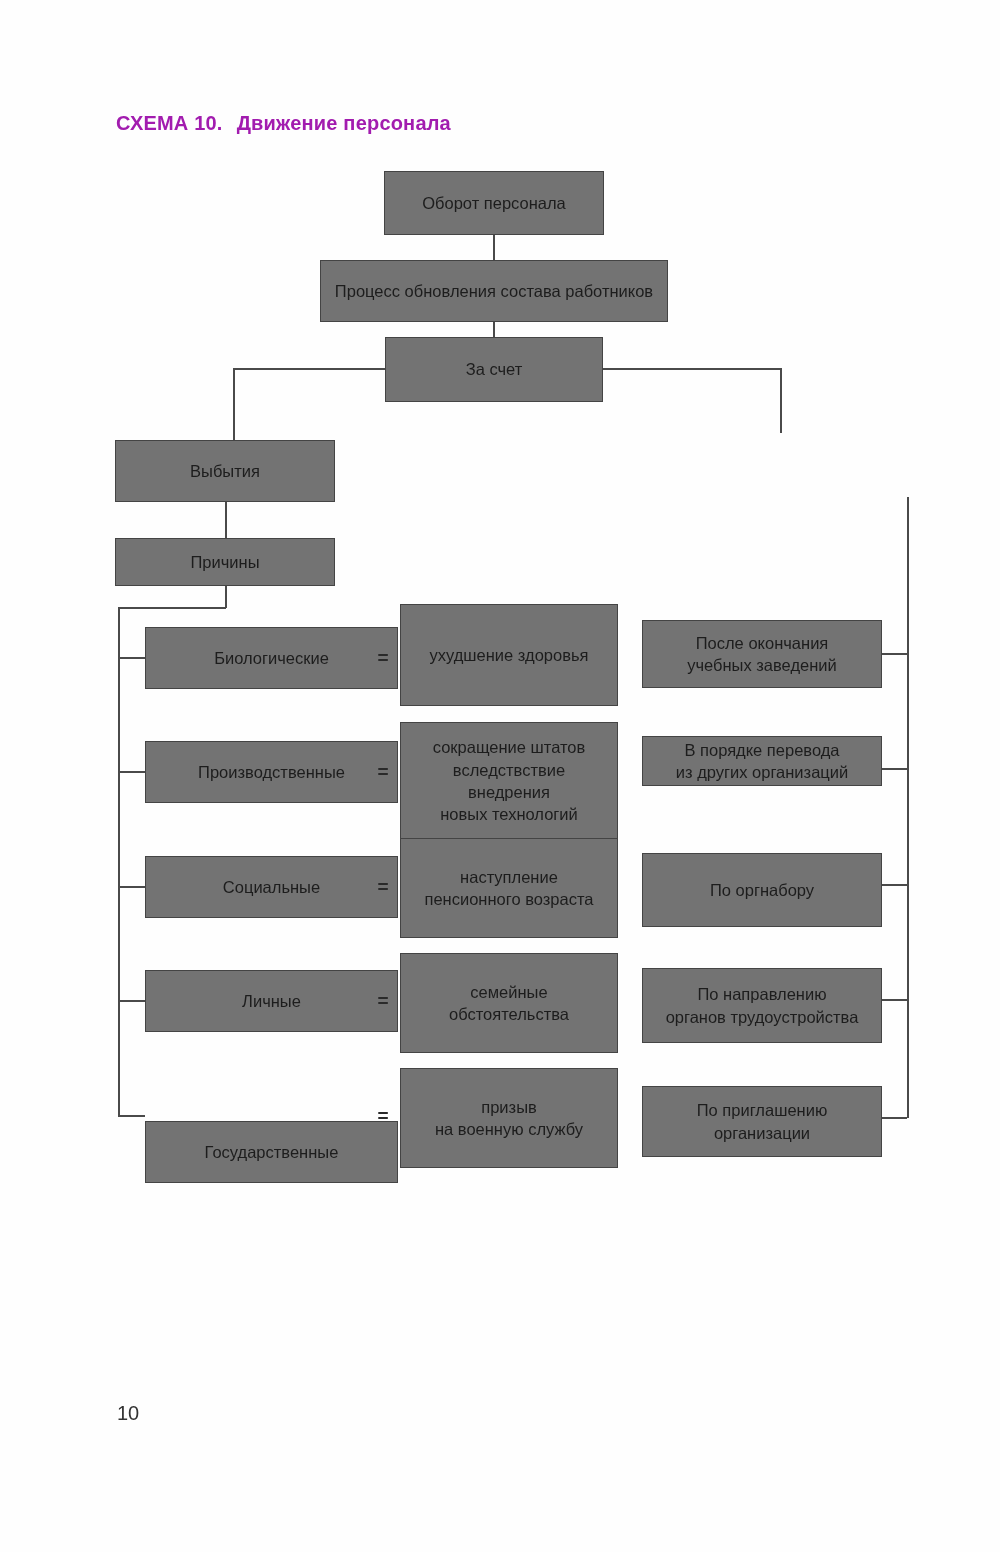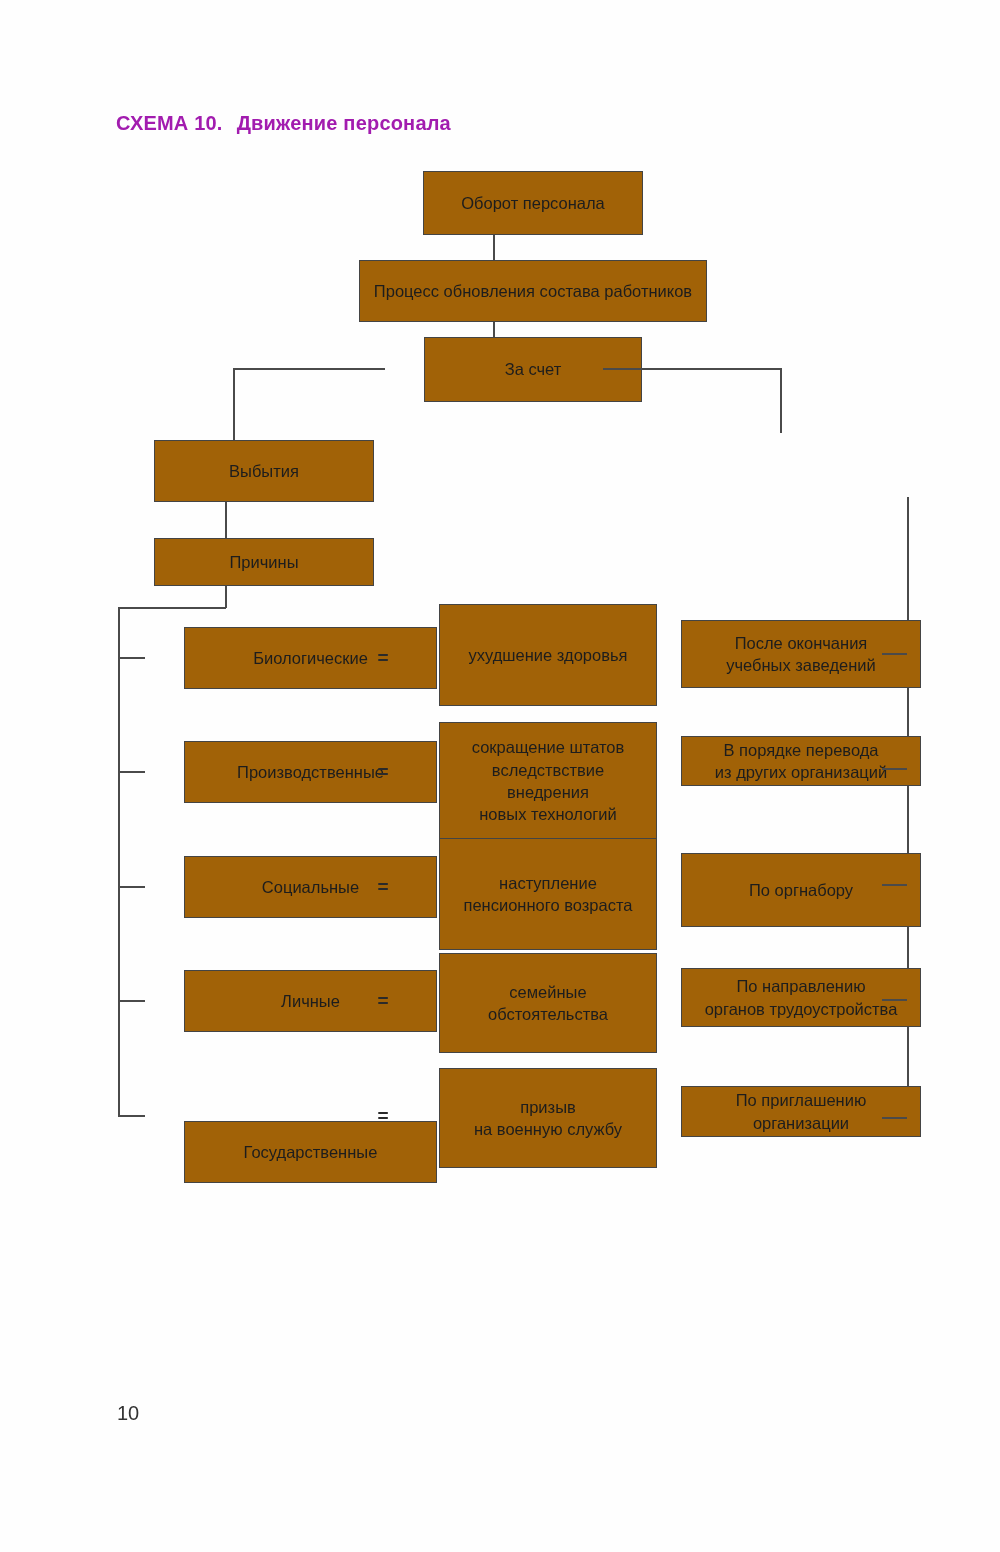--- a/index.html
+++ b/index.html
@@ -19,31 +19,30 @@
     top: 112px;
     font-size: 20px;
     font-weight: bold;
     color: #a21caf;
     letter-spacing: 0.2px;
   }
   .title .t-prefix { margin-right: 14px; }
   .box {
     position: absolute;
     border: 1.6px solid #444444;
-    background: #a16207;
+    background: #737373;
     display: flex;
     align-items: center;
     justify-content: center;
     text-align: center;
     font-size: 16.5px;
     line-height: 1.35;
     white-space: pre-line;
     padding: 4px 12px;
     color: #1d1d1d;
-    margin-left: 39px;
   }
   .line { position: absolute; background: #4a4a4a; }
   .hline { height: 1.6px; }
   .vline { width: 1.6px; }
   .eq {
     position: absolute;
     width: 22px;
     text-align: center;
     font-size: 19px;
     font-weight: bold;
@@ -67,23 +66,23 @@
   .c-rea-dn  { left: 225px; top: 586px; height: 22px; }
   .c-elbow   { left: 118px; top: 607px; width: 108px; }
   .c-spineL  { left: 118px; top: 607px; height: 510px; }
   .c-spineR  { left: 907px; top: 497px; height: 621px; }
   
   .cause { left: 145px; width: 253px; height: 62px; }
   .mid   { left: 400px; width: 218px; }
   .right { left: 642px; width: 240px; }
   .r1 .cause { top: 627px; } .r1 .mid { top: 604px; height: 102px; } .r1 .right { top: 620px; height: 68px; }
   .r2 .cause { top: 741px; text-align: center; } .r2 .mid { top: 722px; height: 118px; } .r2 .right { top: 736px; height: 50px; }
-  .r3 .cause { top: 856px; } .r3 .mid { top: 838px; height: 112px; } .r3 .right { top: 853px; height: 74px; }
-  .r4 .cause { top: 970px; } .r4 .mid { top: 953px; height: 100px; } .r4 .right { top: 968px; height: 59px; }
-  .r5 .cause { top: 1121px; } .r5 .mid { top: 1068px; height: 100px; } .r5 .right { top: 1086px; height: 51px; }
+  .r3 .cause { top: 856px; } .r3 .mid { top: 838px; height: 100px; } .r3 .right { top: 853px; height: 74px; }
+  .r4 .cause { top: 970px; } .r4 .mid { top: 953px; height: 100px; } .r4 .right { top: 968px; height: 75px; }
+  .r5 .cause { top: 1121px; } .r5 .mid { top: 1068px; height: 100px; } .r5 .right { top: 1086px; height: 71px; }
   .r1 .eq { left: 372px; top: 647px; } .r1 .stub-l { left: 118px; top: 657px; width: 27px; } .r1 .stub-r { left: 882px; top: 653px; width: 25px; }
   .r2 .eq { left: 372px; top: 761px; } .r2 .stub-l { left: 118px; top: 771px; width: 27px; } .r2 .stub-r { left: 882px; top: 768px; width: 25px; }
   .r3 .eq { left: 372px; top: 876px; } .r3 .stub-l { left: 118px; top: 886px; width: 27px; } .r3 .stub-r { left: 882px; top: 884px; width: 25px; }
   .r4 .eq { left: 372px; top: 990px; } .r4 .stub-l { left: 118px; top: 1000px; width: 27px; } .r4 .stub-r { left: 882px; top: 999px; width: 25px; }
   .r5 .eq { left: 372px; top: 1105px; } .r5 .stub-l { left: 118px; top: 1115px; width: 27px; } .r5 .stub-r { left: 882px; top: 1117px; width: 25px; }
   .page-number {
     position: absolute;
     left: 117px;
     top: 1402px;
     font-size: 20px;

